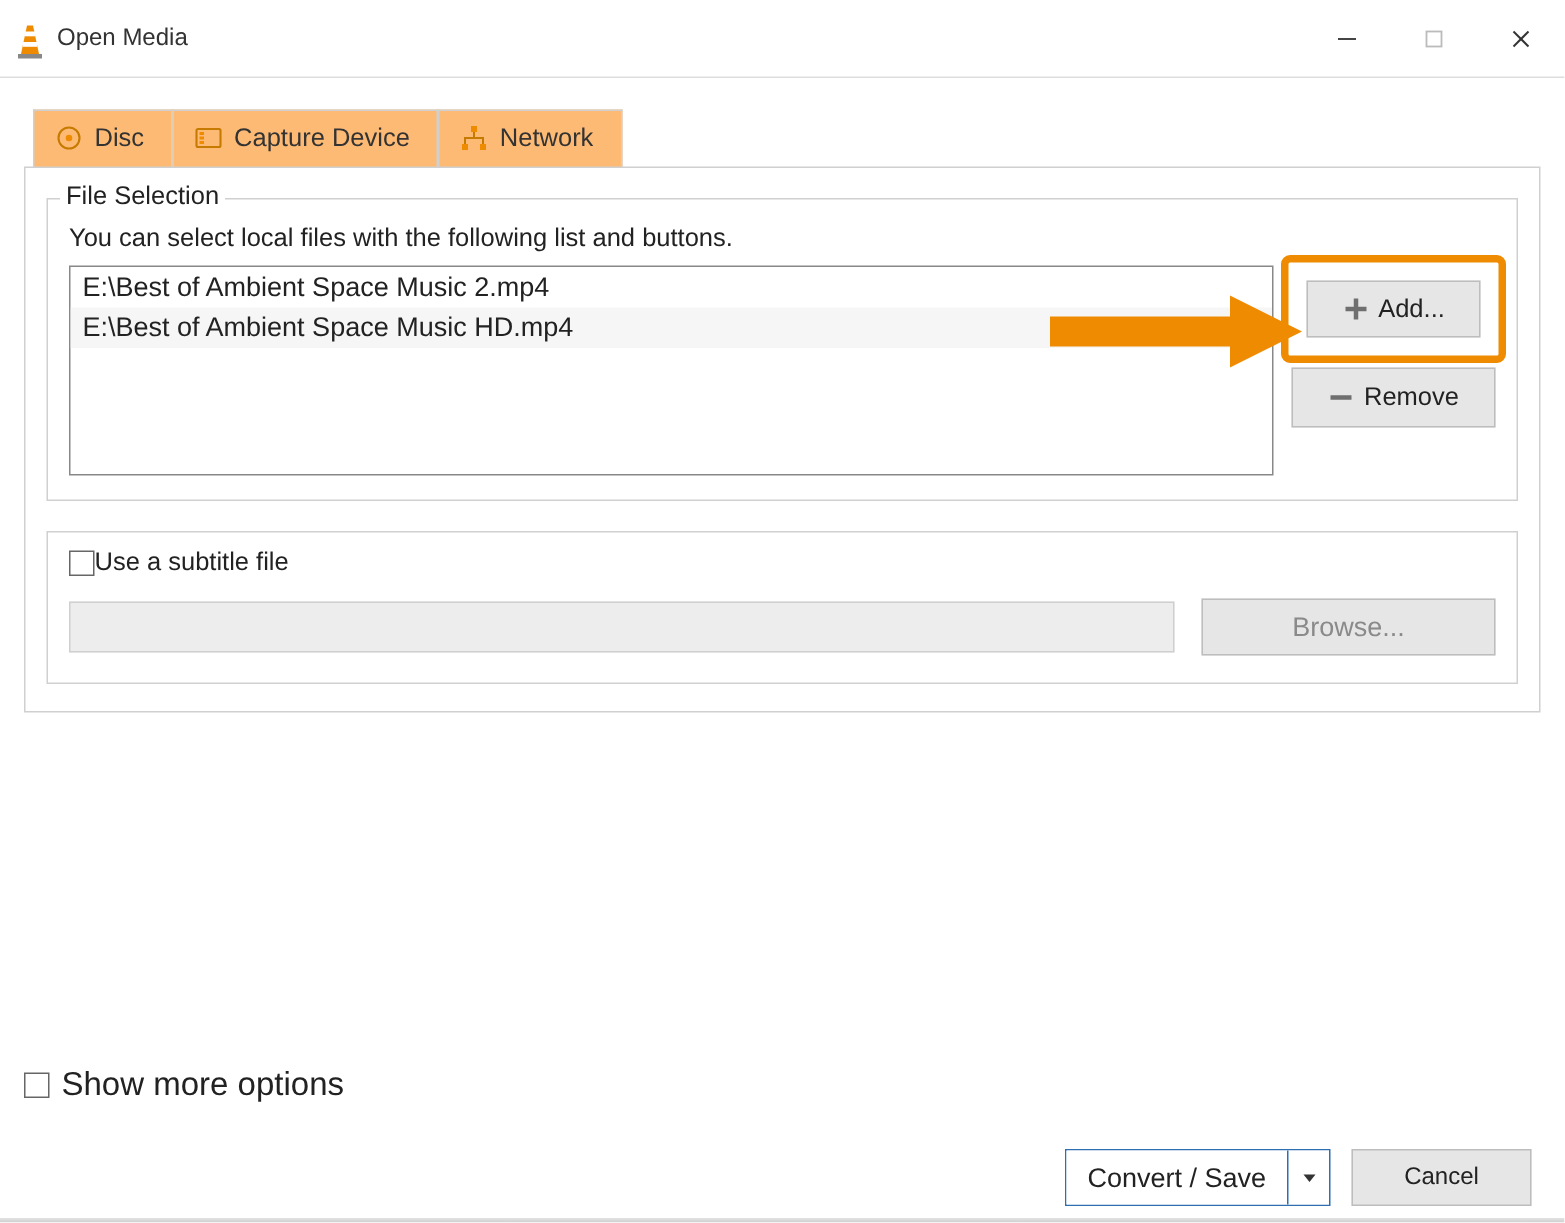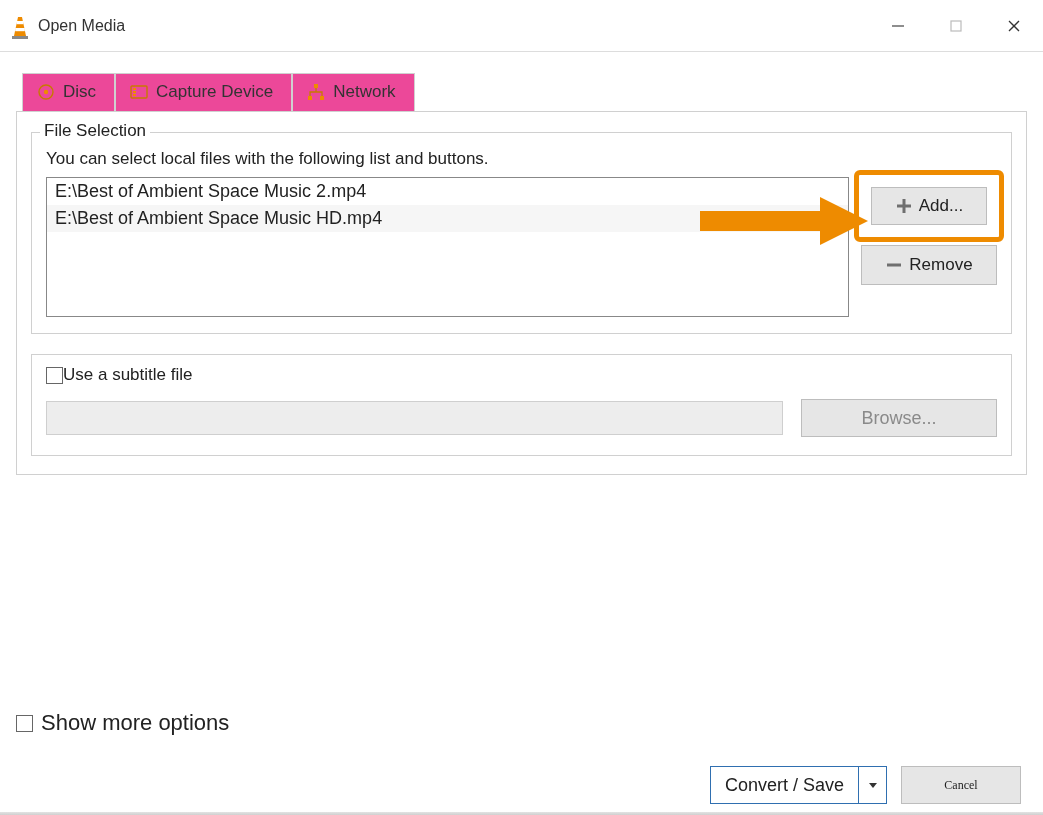--- a/index.html
+++ b/index.html
@@ -36,21 +36,21 @@
     display: flex;
     margin-left: 6px;
   }
   .tab {
     display: flex;
     align-items: center;
     gap: 8px;
     padding: 8px 18px 10px 14px;
     border: 1px solid #d0d0d0;
     border-bottom: none;
-    background: #ec4899;
+    background: #fdba74;
     font-size: 17px;
     color: #333;
     position: relative;
     top: 1px;
   }
   .tab.active {
     background: #fff;
     border-bottom: 1px solid #fff;
     z-index: 2;
   }
@@ -161,21 +161,21 @@
     padding: 0 14px; display:flex; align-items:center; font-size:18px; color:#222; background:#fff;
   }
   .combo-btn .cb-drop{
     width:28px; border-left:1px solid #2f6fb0;
     display:flex; align-items:center; justify-content:center; background:#fff;
   }
   .cancel-btn {
     width: 120px; height:38px;
     background:#e6e6e6; border:1px solid #bdbdbd;
     display:flex; align-items:center; justify-content:center;
-    font-size:12px; color:#222;font-family:Liberation Serif, serif;
+    font-size:16px; color:#222;
   }
 
   .arrow-callout {
     position:absolute;
     left: 700px; top: 193px;
     pointer-events:none;
   }
 
   .footer-line{
     position:absolute; left:0; right:0; bottom:0; height:3px;

